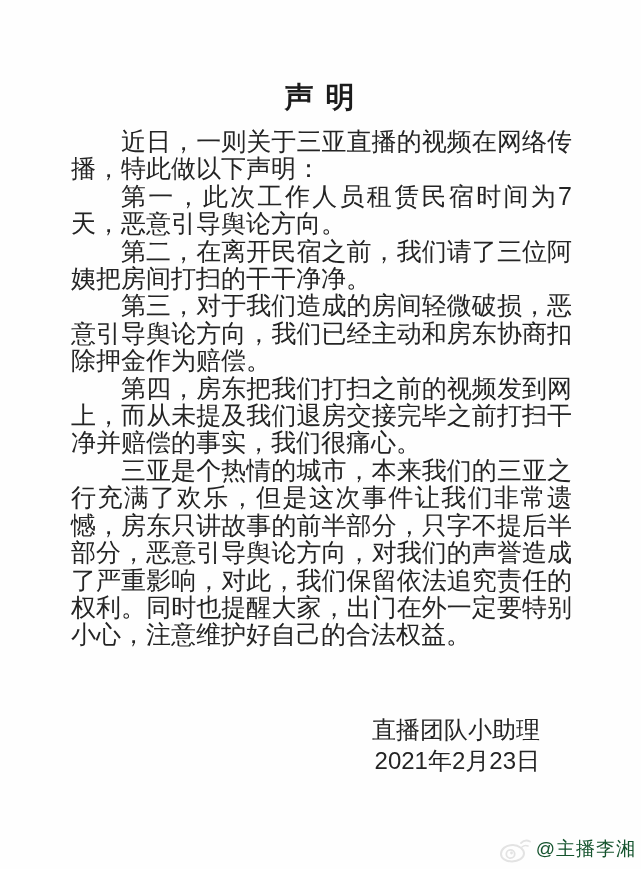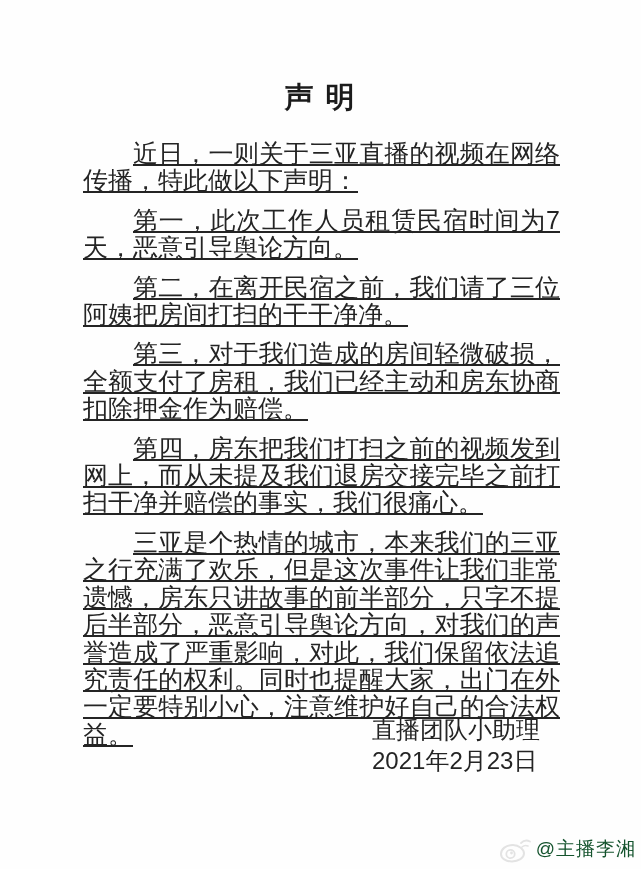--- a/index.html
+++ b/index.html
@@ -31,33 +31,32 @@
     top: 128px;
     left: 71px;
     width: 501px;
     font-size: 25px;
     line-height: 27.4px;
     text-align: justify;
     text-justify: inter-ideograph;
     color: #242424;
   }
   .doc-body p {
-    margin: 12px;
+    margin: 0;
     padding: 0;
     text-indent: 2em;
-    text-decoration: underline;
   }
   .signature-block {
     position: absolute;
     top: 714px;
     left: 372px;
     font-size: 24px;
     line-height: 31px;
     color: #242424;
-    text-align: left;
+    text-align: right;
     white-space: nowrap;
   }
   .watermark {
     position: absolute;
     right: 5px;
     bottom: 6px;
     display: flex;
     align-items: center;
     gap: 3px;
     color: #14532d;
@@ -74,21 +73,21 @@
 <body>
 
 <div class="page">
 
   <h1 class="doc-title">声 明</h1>
 
   <div class="doc-body">
     <p>近日，一则关于三亚直播的视频在网络传播，特此做以下声明：</p>
     <p>第一，此次工作人员租赁民宿时间为7天，恶意引导舆论方向。</p>
     <p>第二，在离开民宿之前，我们请了三位阿姨把房间打扫的干干净净。</p>
-    <p>第三，对于我们造成的房间轻微破损，全额支付了房租，我们已经主动和房东协商扣除押金作为赔偿。</p>
+    <p>第三，对于我们造成的房间轻微破损，恶意引导舆论方向，我们已经主动和房东协商扣除押金作为赔偿。</p>
     <p>第四，房东把我们打扫之前的视频发到网上，而从未提及我们退房交接完毕之前打扫干净并赔偿的事实，我们很痛心。</p>
     <p>三亚是个热情的城市，本来我们的三亚之行充满了欢乐，但是这次事件让我们非常遗憾，房东只讲故事的前半部分，只字不提后半部分，恶意引导舆论方向，对我们的声誉造成了严重影响，对此，我们保留依法追究责任的权利。同时也提醒大家，出门在外一定要特别小心，注意维护好自己的合法权益。</p>
   </div>
 
   <div class="signature-block">
     <div>直播团队小助理</div>
     <div>2021年2月23日</div>
   </div>
 
   <div class="watermark">

